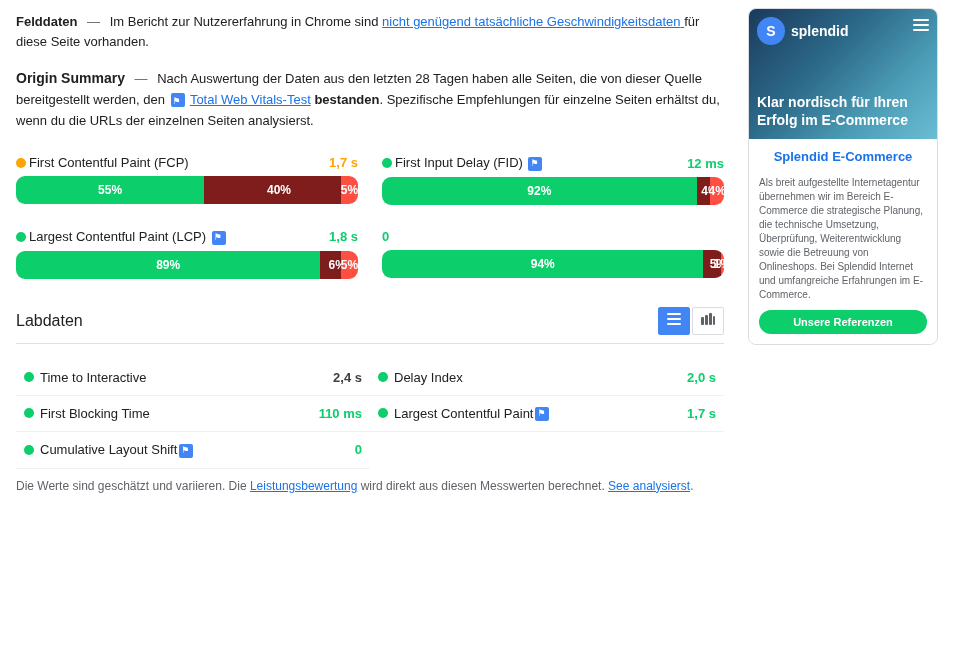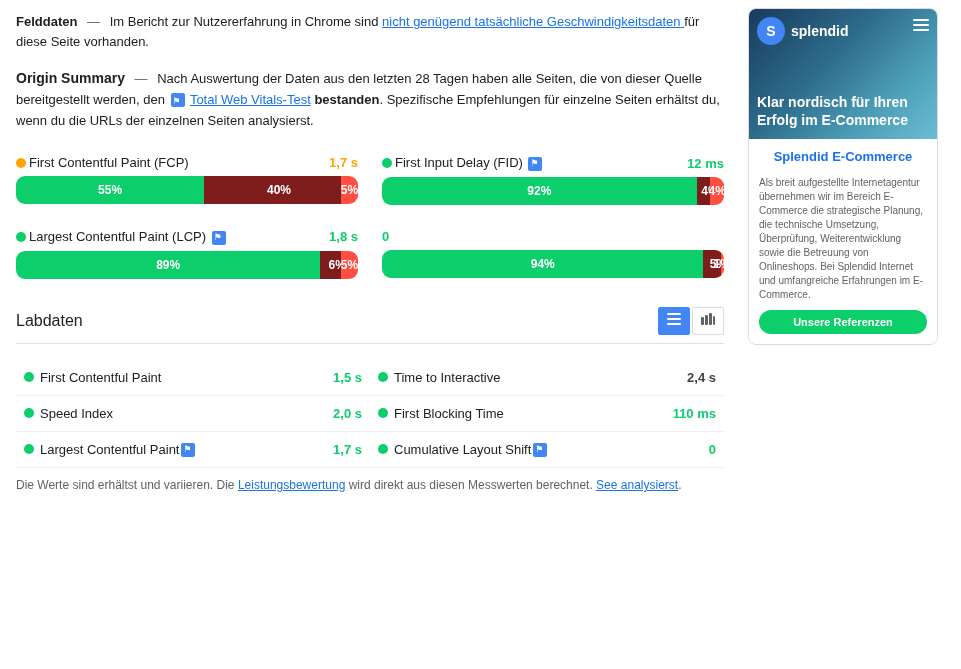--- a/index.html
+++ b/index.html
@@ -399,38 +399,31 @@
                 <rect x="4" y="2" width="3" height="10" rx="1" fill="#5f6368"></rect>
                 <rect x="8" y="0" width="3" height="12" rx="1" fill="#5f6368"></rect>
                 <rect x="12" y="3" width="2" height="9" rx="1" fill="#5f6368"></rect>
               </svg>
             </span>
           </button>
         </div>
       </div>
 
       <div class="lab-metrics-grid" id="lab-metrics-grid">
-      <div class="lab-metric-row">
-    <div class="lab-metric-label">
-      <div class="dot dot-green"></div>
-      <span>First Contentful Paint</span>
-    </div>
-    <div class="lab-metric-value" style="color:#0cce6b">1,5 s</div>
-  </div>
           <div class="lab-metric-row">
     <div class="lab-metric-label">
       <div class="dot dot-green"></div>
       <span>Time to Interactive</span>
     </div>
     <div class="lab-metric-value" style="color:#404040">2,4 s</div>
   </div>
           <div class="lab-metric-row">
     <div class="lab-metric-label">
       <div class="dot dot-green"></div>
-      <span>Speed Index</span>
+      <span>Delay Index</span>
     </div>
     <div class="lab-metric-value" style="color:#0cce6b">2,0 s</div>
   </div>
           <div class="lab-metric-row">
     <div class="lab-metric-label">
       <div class="dot dot-green"></div>
       <span>First Blocking Time</span>
     </div>
     <div class="lab-metric-value" style="color:#0cce6b">110 ms</div>
   </div>
@@ -445,21 +438,21 @@
     <div class="lab-metric-label">
       <div class="dot dot-green"></div>
       <span>Cumulative Layout Shift<span class="flag-icon"></span></span>
     </div>
     <div class="lab-metric-value" style="color:#0cce6b">0</div>
   </div>
         </div>
     </div>
 
     <div class="footer-note">
-    <span>Die Werte sind erhältst und variieren. Die </span>
+    <span>Die Werte sind geschätzt und variieren. Die </span>
     <a class="link-blue" href="#">Leistungsbewertung</a>
     <span> wird direkt aus diesen Messwerten berechnet. </span>
     <a class="link-blue" href="#">See analysierst</a><span>.</span>
   </div>
 
   </div>
 
   <div class="sidebar">
     <div class="sidebar-ad">
       <div class="ad-image-area">

